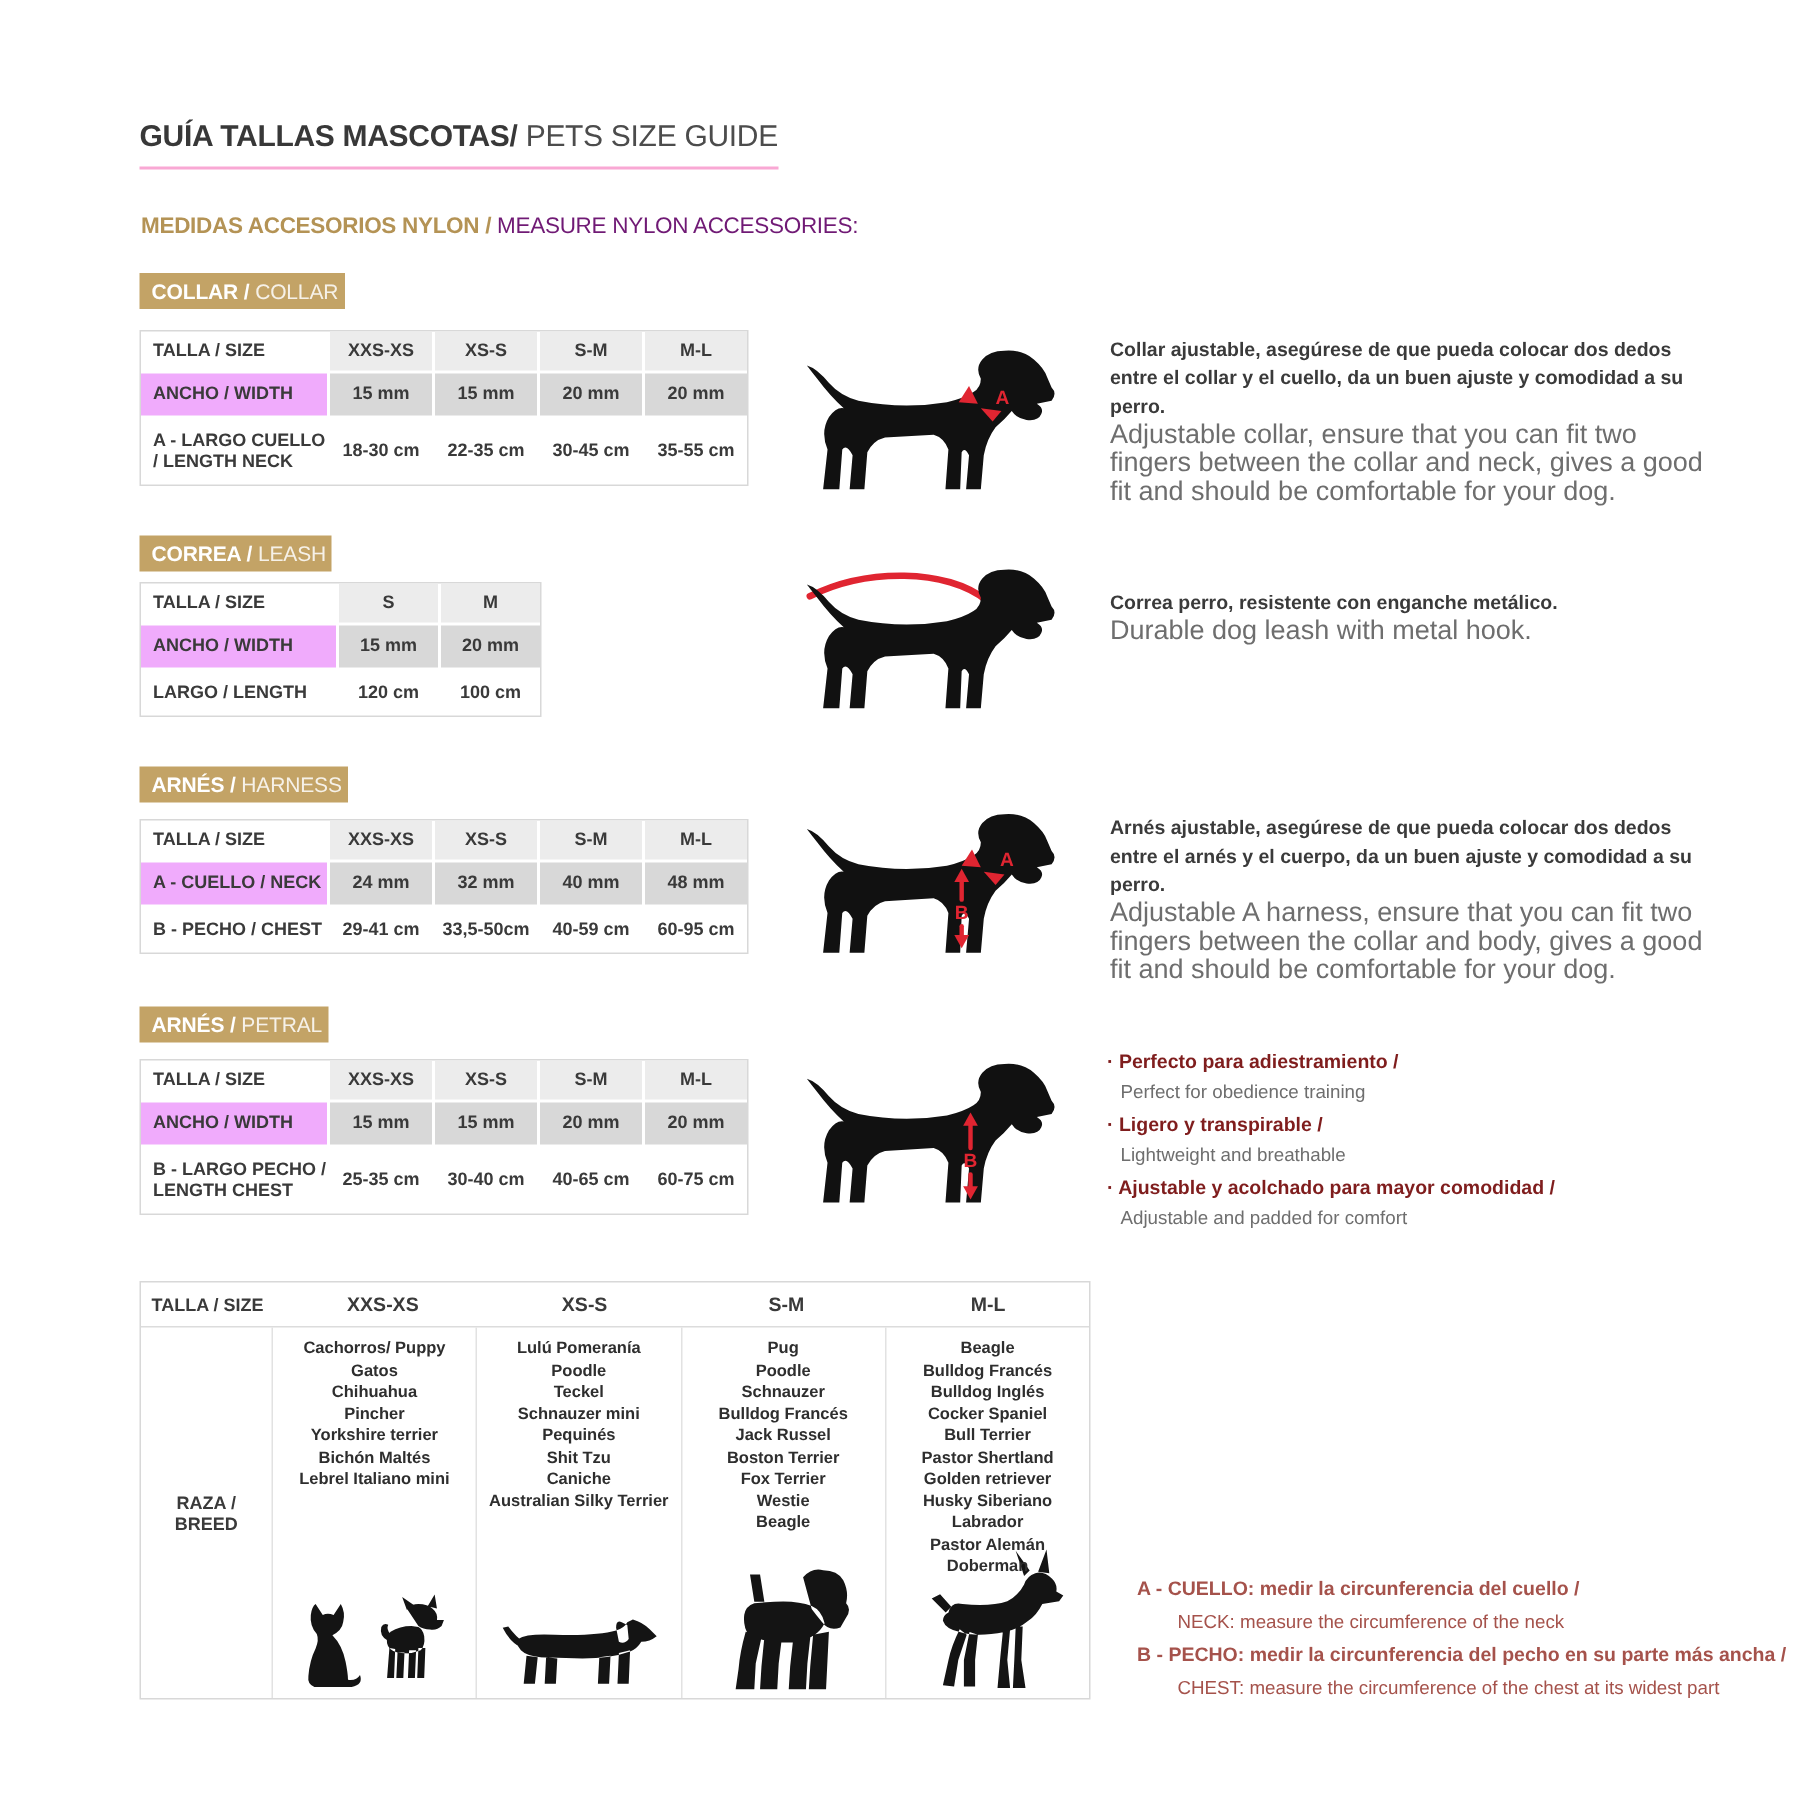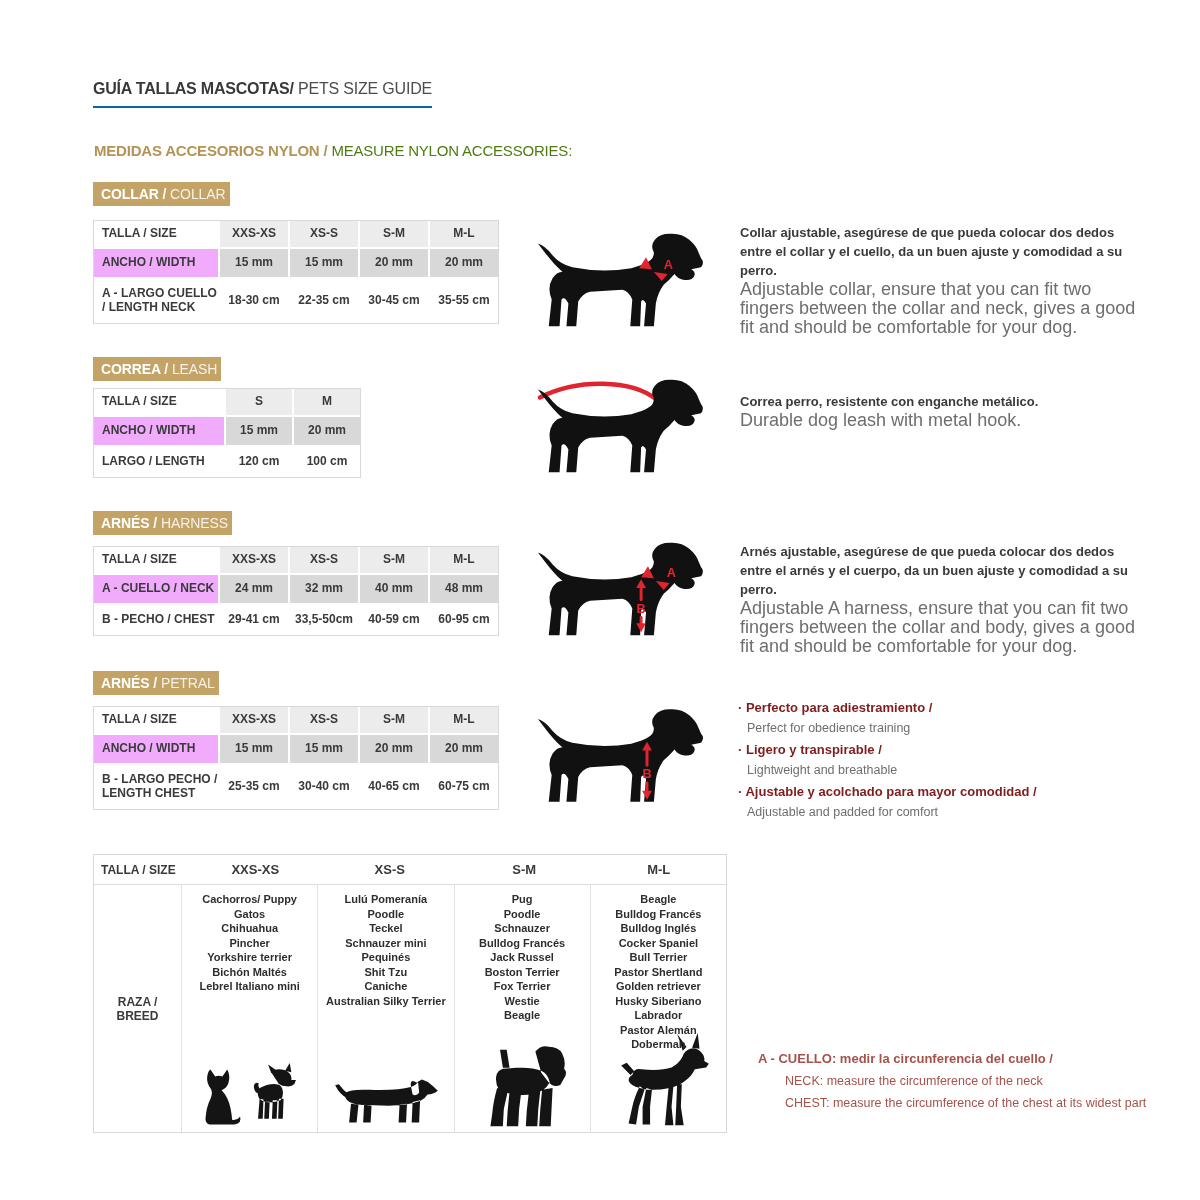--- a/index.html
+++ b/index.html
@@ -1,24 +1,24 @@
 <!DOCTYPE html>
 <html><head>
 <meta charset="utf-8">
 <style>
   html,body{margin:0;padding:0;background:#fff;}
   .page{position:relative;width:1200px;height:1200px;background:#ffffff;
         font-family:"Liberation Sans",sans-serif;overflow:hidden;color:#3a3a3a;}
 
   
-  .title{position:absolute;left:93px;top:80px;font-size:16px;font-weight:bold;
-         color:#383838;border-bottom:2px solid #0369a1;padding-bottom:8px;letter-spacing:-0.2px;}
+  .title{position:absolute;left:93px;top:80px;font-size:20px;font-weight:bold;
+         color:#383838;border-bottom:2px solid #f9a8d4;padding-bottom:8px;letter-spacing:-0.2px;}
   .title .en{font-weight:normal;color:#4c4c4c;}
   .subtitle{position:absolute;left:94px;top:142px;font-size:15px;font-weight:bold;color:#b49355;letter-spacing:-0.2px;}
-  .subtitle .en{font-weight:normal;color:#4d7c0f;text-align:center;}
+  .subtitle .en{font-weight:normal;color:#701a75;text-align:center;}
 
   
   .tag{position:absolute;left:93px;background:#c3a366;color:#fff;font-size:14px;
        font-weight:bold;padding:4px 4px 4px 8px;letter-spacing:-0.1px;}
   .tag .en{font-weight:normal;opacity:.85;}
 
   
   .size-table{position:absolute;left:93px;display:flex;flex-direction:column;gap:2px;
               border:1px solid #d8d8d8;background:#fff;}
   .tr{display:flex;gap:2px;}
@@ -336,16 +336,17 @@
                    M38,58 Q32,70 30,80 L26,98 L34,99 L37,80 L43,62 Z
                    M45,60 L41,80 L41,99 L49,99 L49,80 L51,62 Z"></path>
         </svg>
       </div>
     </div>
   </div>
 
   <div class="notes">
     <div class="note-bold">A - CUELLO: medir la circunferencia del cuello /</div>
     <div class="note-reg">NECK: measure the circumference of the neck</div>
+    <div class="note-bold">B - PECHO: medir la circunferencia del pecho en su parte más ancha /</div>
     <div class="note-reg">CHEST: measure the circumference of the chest at its widest part</div>
   </div>
 
 </div>
 
 </body></html>

